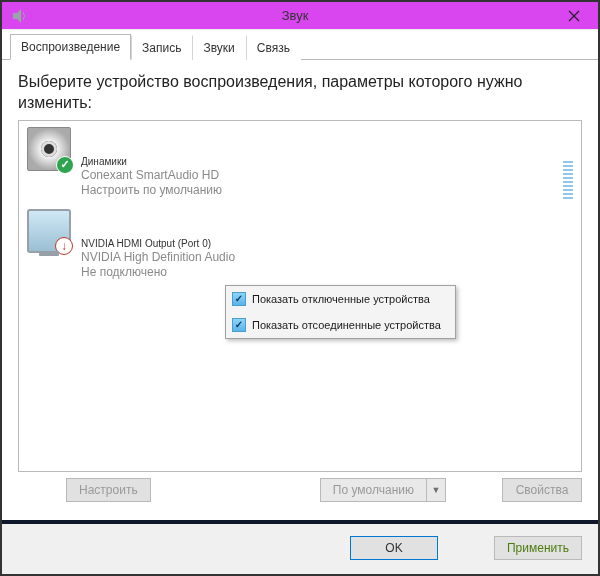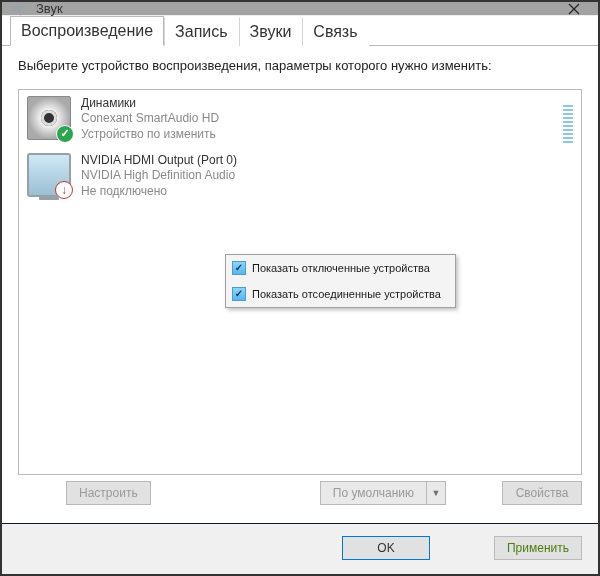--- a/index.html
+++ b/index.html
@@ -16,26 +16,27 @@
     width: 600px;
     height: 576px;
     border: 2px solid #333;
     background: #fff;
     position: relative;
     display: flex;
     flex-direction: column;
   }
   
   .titlebar {
-    height: 14px;
+    height: 28px;
     display: flex;
     align-items: center;
     padding: 0 4px 0 8px;
-    background: #a3a3a3;
+    background: #d946ef;
     border-bottom: 1px solid #eee;
+    text-align: center;
   }
   .titlebar .ticon {
     width: 18px; height: 18px;
     margin-right: 8px;
   }
   .titlebar .ttitle {
     flex: 1;
     color: #333;
     font-size: 13px;
   }
@@ -50,21 +51,21 @@
   .tabbar {
     display: flex;
     align-items: flex-end;
     height: 28px;
     padding: 0 8px;
     border-bottom: 1px solid #b9b9b9;
     margin-top: 2px;
   }
   .tab {
     padding: 5px 10px 5px 10px;
-    font-size: 16px;
+    font-size: 12px;
     color: #333;
     border: 1px solid transparent;
     border-bottom: none;
     margin-right: 0;
     cursor: pointer;
     position: relative;
     bottom: -1px;
     background: #fff;
   }
   .tab.active {
@@ -76,22 +77,22 @@
   
   .body {
     padding: 12px 16px 8px 16px;
     flex: 1;
     display: flex;
     flex-direction: column;
     position: relative;
   }
   .instr {
     color: #222;
-    font-size: 13px;
-    margin-bottom: 14px;
+    font-size: 16px;
+    margin-bottom: 6px;
     line-height: 1.3;
   }
   .devlist {
     border: 1px solid #b9b9b9;
     background: #fff;
     flex: 1;
     overflow: hidden;
     position: relative;
   }
   .device {
@@ -101,21 +102,21 @@
   .device .dicon {
     width: 44px; height: 44px;
     margin-right: 10px;
     position: relative;
     flex-shrink: 0;
   }
   .device .dtext {
     flex: 1;
     line-height: 1.3;
   }
-  .device .dname { color: #333; font-size: 12px; }
+  .device .dname { color: #333; font-size: 10px; margin-top: 28px; }
   .device .ddesc { color: #8a8a8a; font-size: 12px; }
   .device .dstatus { color: #8a8a8a; font-size: 12px; }
   .level {
     width: 10px;
     margin-left: 6px;
     display: flex;
     flex-direction: column;
     justify-content: flex-end;
     gap: 2px;
     padding-top: 2px;
@@ -217,26 +218,26 @@
     width:20px;
     border:1px solid #b9b9b9;
     background:#e9e9e9;
     display:flex; align-items:center; justify-content:center;
     color:#6e6e6e;
     font-size:9px;
     cursor:pointer;
   }
   
   .footer {
-    border-top:1px solid #0f172a;
+    border-top:4px solid #0f172a;
     background:#f0f0f0;
     padding: 12px 16px 14px 16px;
     display:flex;
     justify-content:flex-end;
-    gap:16px;
+    gap:8px;
   }
   .footer .btn { min-width:88px; background:#e1e1e1; color:#333; }
   .footer .btn.default { border:1.5px solid #0078d7; background:#e1e1e1; }
   .footer .btn.disabled { color:#4d7c0f; }
 </style>
 </head>
 <body>
 
 <div class="window">
 
@@ -265,21 +266,21 @@
 
     <div class="devlist">
 
       <div class="device">
         <div class="dicon icon-speaker">
           <div class="badge ok"></div>
         </div>
         <div class="dtext">
           <div class="dname">Динамики</div>
           <div class="ddesc">Conexant SmartAudio HD</div>
-          <div class="dstatus">Устройство по изменить</div>
+          <div class="dstatus">Настроить по умолчанию</div>
         </div>
         <div class="level">
           <div class="bar"></div>
             <div class="bar"></div>
             <div class="bar"></div>
             <div class="bar"></div>
           <div class="bar"></div>
             <div class="bar"></div>
             <div class="bar"></div>
             <div class="bar"></div>

